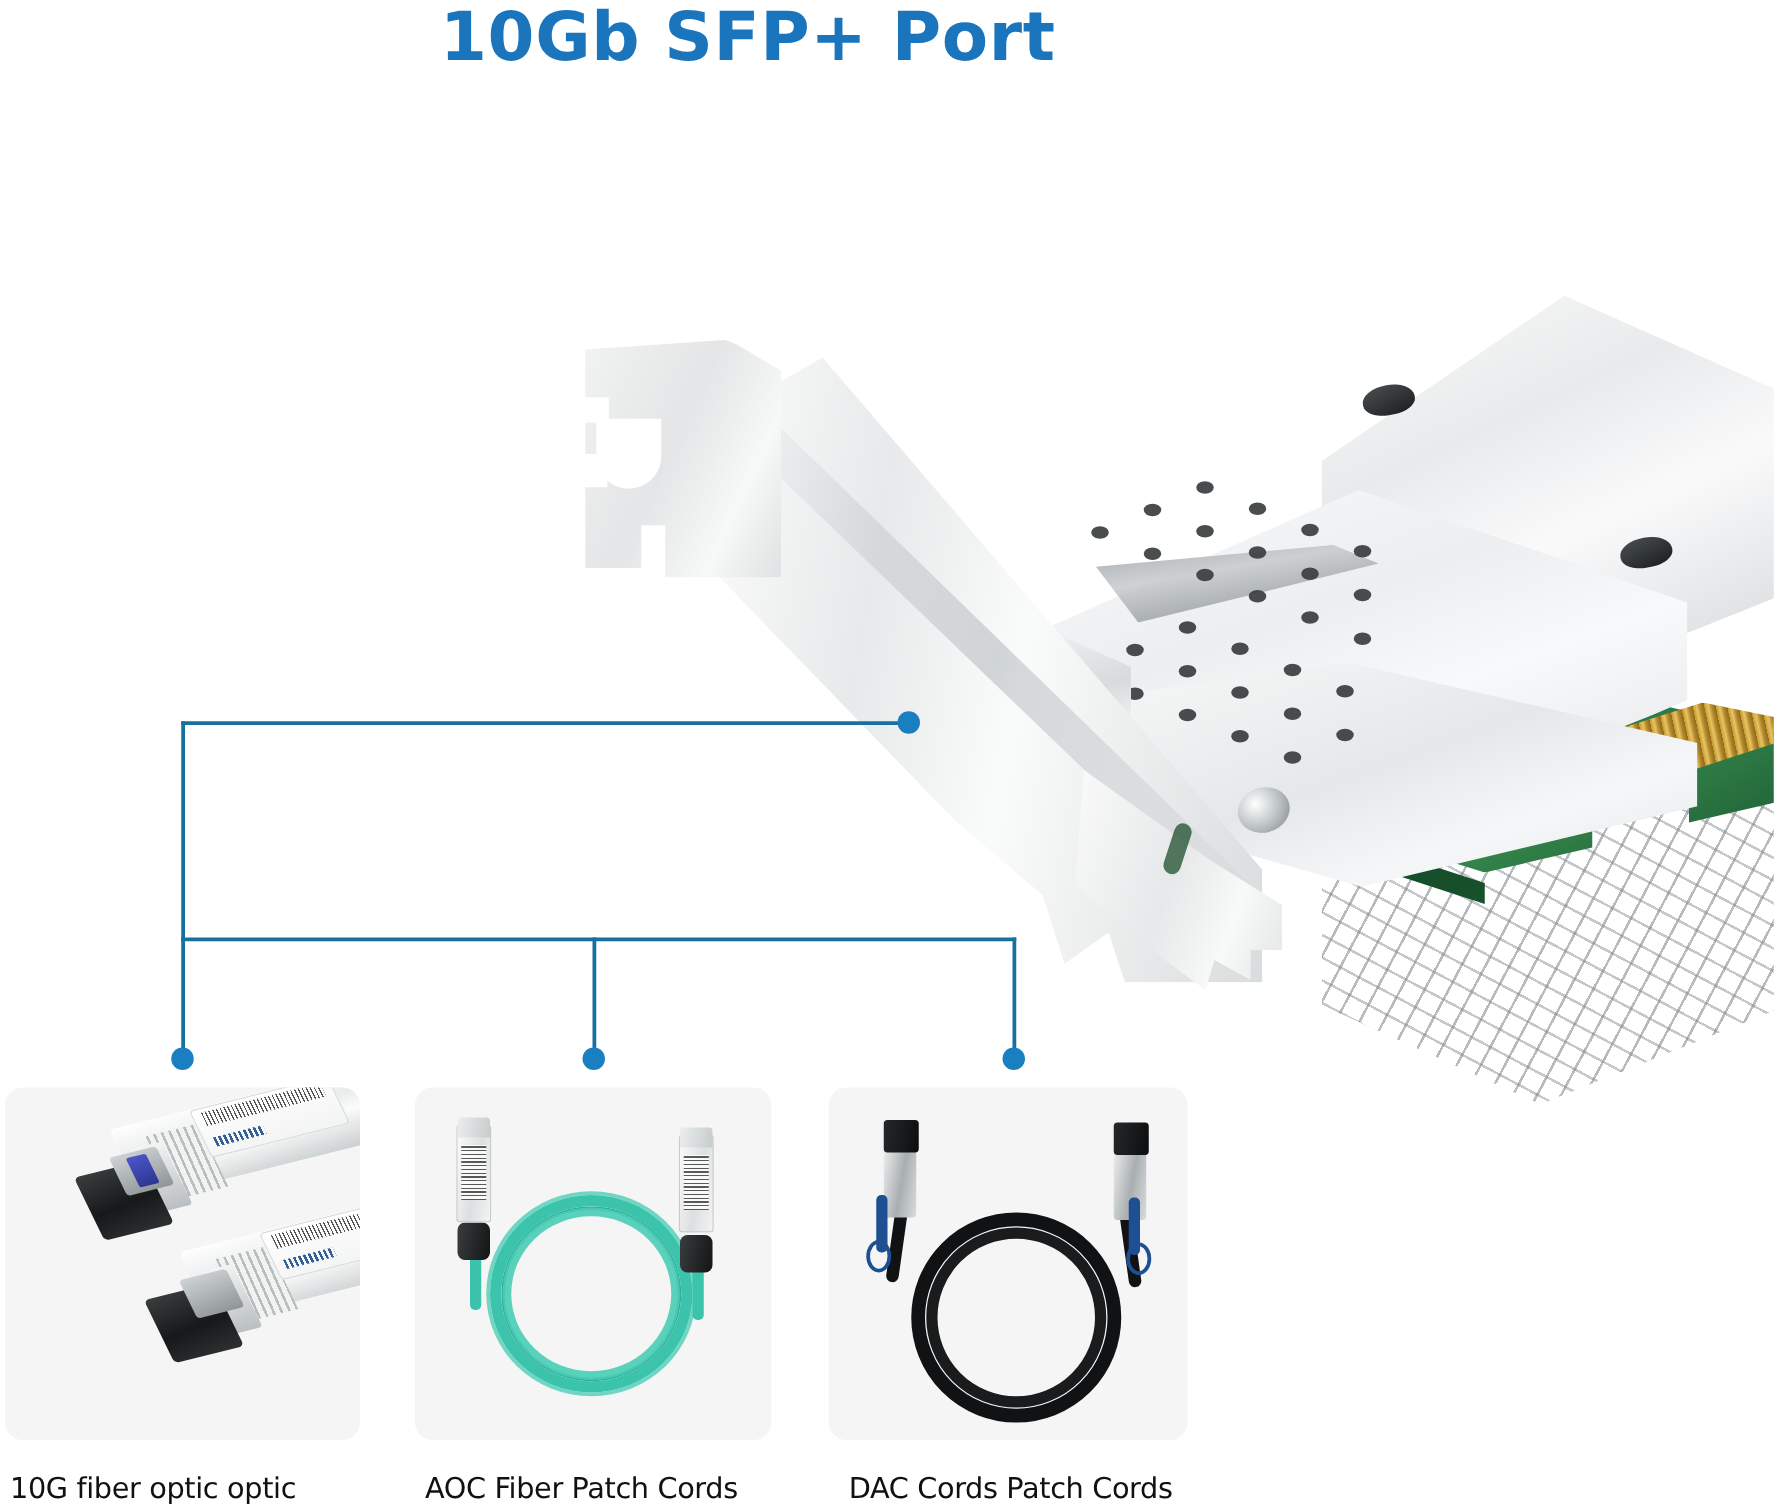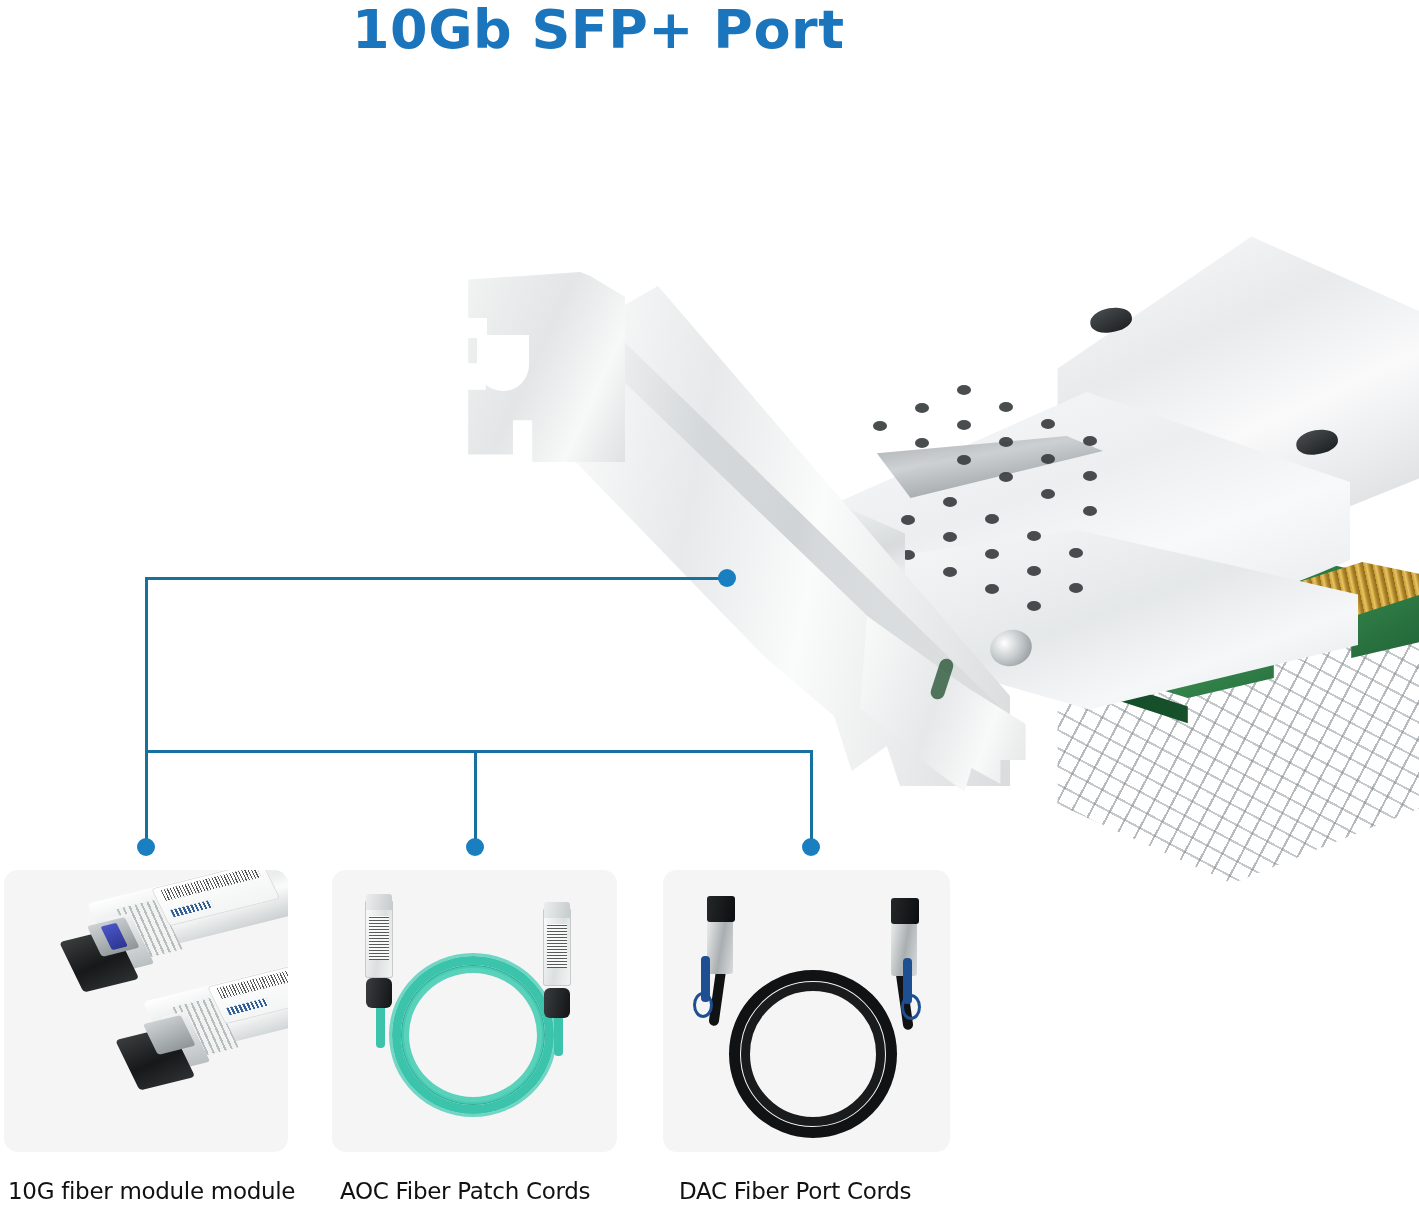--- a/index.html
+++ b/index.html
@@ -424,17 +424,17 @@
       <div class="dac-loop" style="left:30px; top:122px;"></div>
 
       <div class="dac-lead" style="left:236px; top:92px; height:68px; transform:rotate(-8deg);"></div>
       <div class="dac-plug" style="left:228px; top:44px;"></div>
       <div class="dac-plug-top" style="left:228px; top:28px;"></div>
       <div class="dac-tab" style="left:240px; top:88px;"></div>
       <div class="dac-loop" style="left:238px; top:124px;"></div>
     </div>
   </div>
 
-  <div class="caption" style="left:8px; top:1178px;">10G fiber module module</div>
+  <div class="caption" style="left:8px; top:1178px;">10G fiber optic optic</div>
   <div class="caption" style="left:340px; top:1178px;">AOC Fiber Patch Cords</div>
-  <div class="caption" style="left:679px; top:1178px;">DAC Fiber Port Cords</div>
+  <div class="caption" style="left:679px; top:1178px;">DAC Cords Patch Cords</div>
 
 </div>
 
 </body></html>

